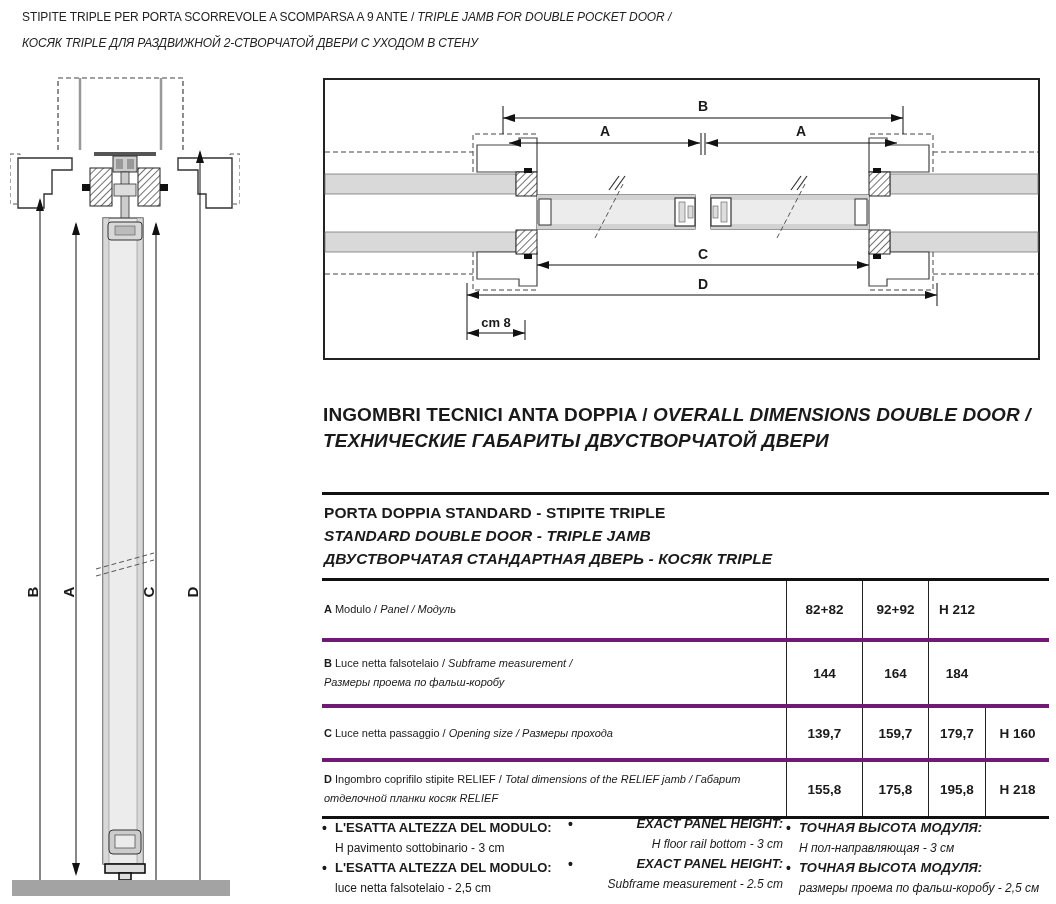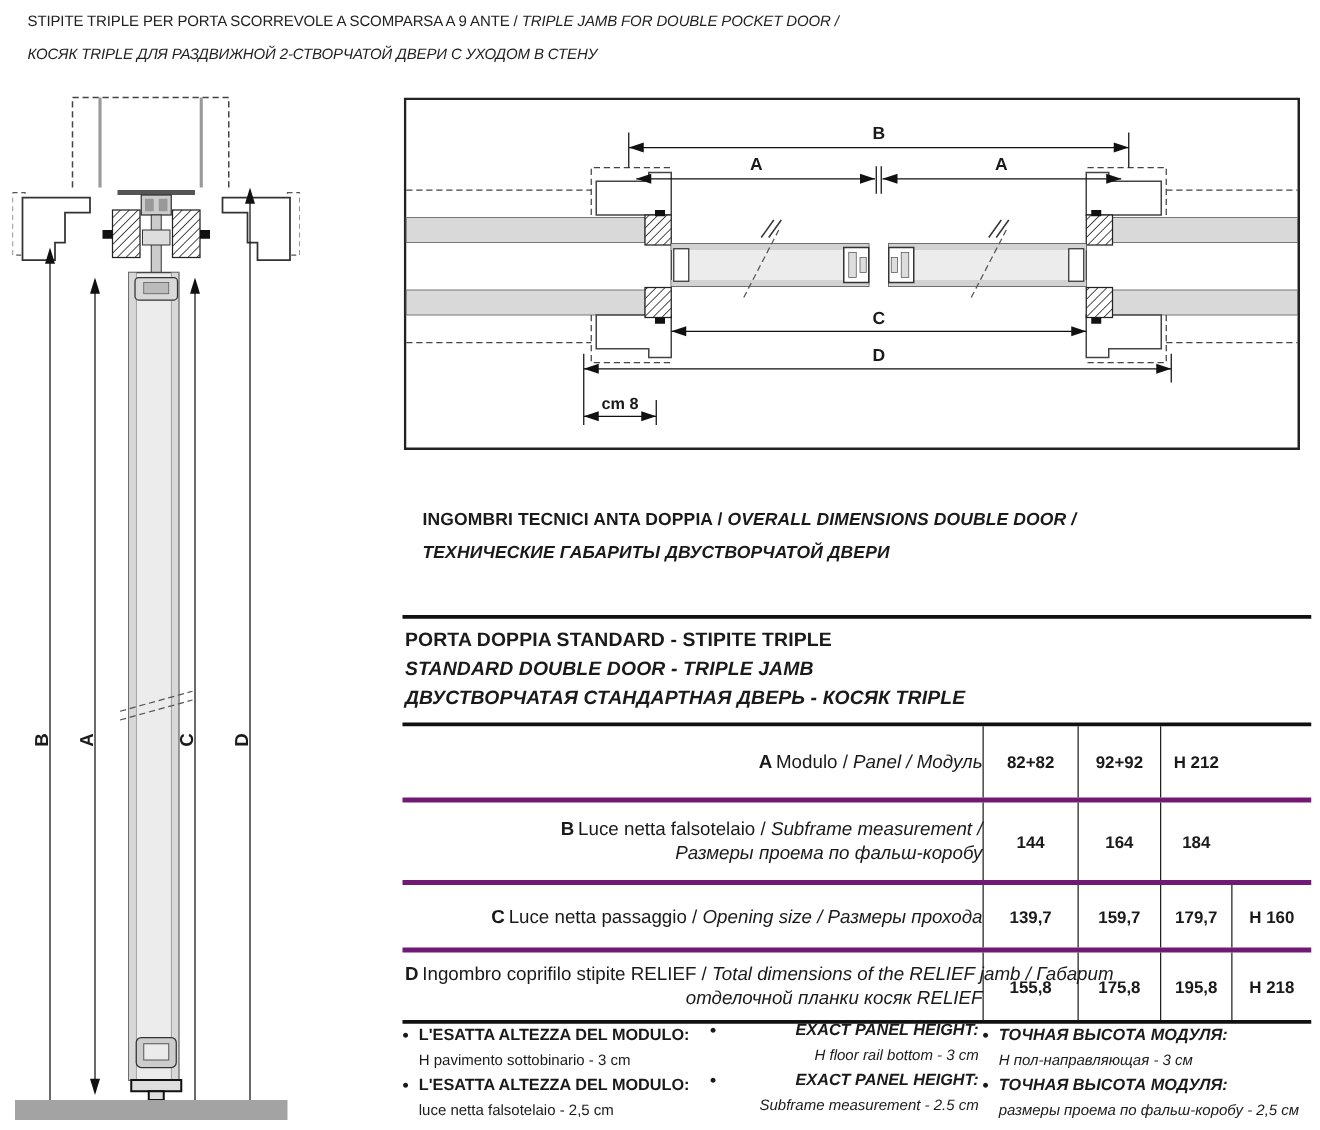--- a/index.html
+++ b/index.html
@@ -3,30 +3,30 @@
 <meta charset="utf-8">
 <style>
   html,body{margin:0;padding:0;background:#fff;}
   .page{position:relative;width:1056px;height:904px;background:#fff;overflow:hidden;
         font-family:"Liberation Sans",sans-serif;color:#1a1a1a;}
   .abs{position:absolute;}
   
   .doc-header{left:22px;top:4px;font-size:12px;line-height:26px;color:#222;letter-spacing:-0.1px;}
   .it{font-style:italic;}
   
-  .section-heading{left:338px;top:402px;font-size:14px;font-weight:bold;line-height:26px;letter-spacing:0.1px;}
+  .section-heading{left:323px;top:402px;font-size:19px;font-weight:bold;line-height:26px;letter-spacing:0.1px;}
   
   .spec-table{left:322px;top:492px;width:727px;}
   .tbl-title{border-top:3px solid #111;border-bottom:3px solid #111;padding:6px 0 8px 2px;}
   .tbl-title div{font-weight:bold;font-size:15.5px;line-height:23px;letter-spacing:0.1px;}
   .tbl-body{border-bottom:3px solid #111;}
   .tbl-row{display:grid;grid-template-columns:464px 76px 66px 57px 64px;align-items:center;}
   .tbl-row + .tbl-row{border-top:4px solid #701a75;}
   .r-a{height:57px}.r-b{height:62px}.r-c{height:50px}.r-d{height:54px}
-  .cell-label{padding-left:2px;font-size:15px;line-height:19px;white-space:nowrap;overflow:visible;text-align:right;}
+  .cell-label{padding-left:2px;font-size:11px;line-height:19px;white-space:nowrap;overflow:visible;}
   .cell-label .key{font-weight:bold;margin-right:3px;}
   .lbl-line.l2:empty{display:none;}
   .cell-val{border-left:1px solid #222;height:100%;display:flex;align-items:center;justify-content:center;
             font-weight:bold;font-size:13.5px;}
   
   .notes-col{font-size:12px;line-height:20px;}
   .notes-it{left:322px;top:818px;width:240px;}
   .notes-en{left:568px;top:814px;width:215px;font-style:italic;text-align:right;}
   .notes-ru{left:786px;top:818px;width:266px;font-style:italic;}
   .note{position:relative;padding-left:13px;}

